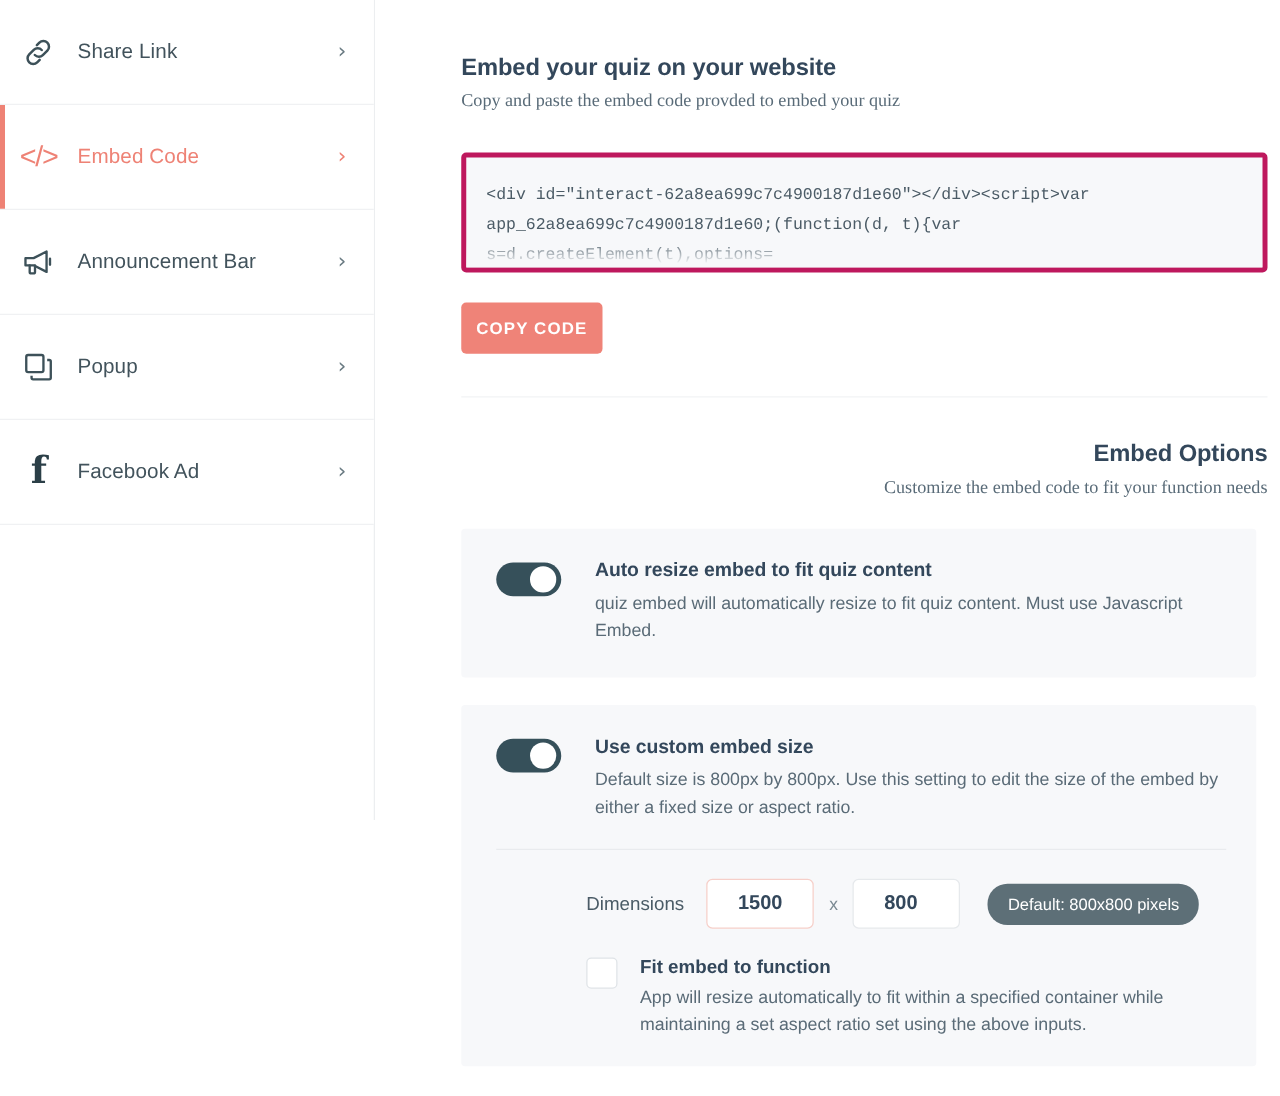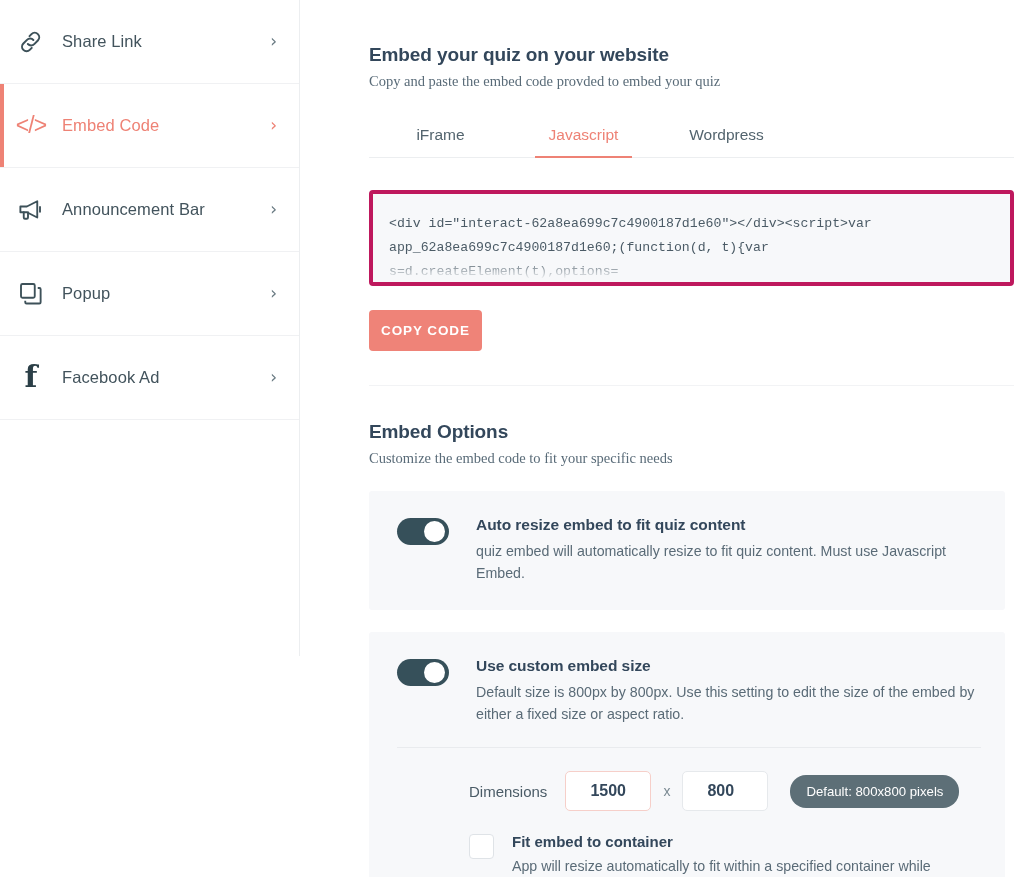--- a/index.html
+++ b/index.html
@@ -192,21 +192,21 @@
     font-family: "Liberation Sans", sans-serif;
   }
 
   .divider {
     margin-top: 34px;
     width: 645px;
     height: 1px;
     background: #f2f3f5;
   }
 
-  .opt-head { margin-top: 35px; }
+  .opt-head { margin-top: 35px; text-align: right; }
 
   
   .opt-card {
     margin-top: 24px;
     width: 636px;
     background: #f7f8fa;
     border-radius: 3px;
     padding: 24px 24px 26px 28px;
   }
   .opt-card.second { margin-top: 22px; padding-bottom: 22px; }
@@ -381,41 +381,36 @@
       <span class="nav-label">Facebook Ad</span>
       <span class="nav-chevron">›</span>
     </div>
   </nav>
 
   <main class="main">
 
     <h1 class="sec-title">Embed your quiz on your website</h1>
     <p class="sec-sub">Copy and paste the embed code provded to embed your quiz</p>
 
-    <div class="tabs">
-      <div class="tab">iFrame</div>
-      <div class="tab active">Javascript</div>
-      <div class="tab">Wordpress</div>
-    </div>
 
     <div class="code-box">
       <pre>&lt;div id="interact-62a8ea699c7c4900187d1e60"&gt;&lt;/div&gt;&lt;script&gt;var
 app_62a8ea699c7c4900187d1e60;(function(d, t){var
 s=d.createElement(t),options=
 {"appId":"62a8ea699c7c4900187d1e60","width":"1500","height":"800","aspe</pre>
       <div class="code-fade"></div>
     </div>
 
     <button class="copy-btn">COPY CODE</button>
 
     <div class="divider"></div>
 
     <div class="opt-head">
       <h2 class="sec-title">Embed Options</h2>
-      <p class="sec-sub">Customize the embed code to fit your specific needs</p>
+      <p class="sec-sub">Customize the embed code to fit your function needs</p>
     </div>
 
     
     <div class="opt-card">
       <div class="opt-row">
         <div class="toggle">
           <div class="knob"></div>
         </div>
         <div class="opt-text">
           <div class="opt-title">Auto resize embed to fit quiz content</div>
@@ -442,21 +437,21 @@
         <span class="dims-label">Dimensions</span>
         <input class="dim-input" type="text" value="1500" style="">
         <span class="dim-x">x</span>
         <input class="dim-input plain" type="text" value="800" style="">
         <span class="dim-badge">Default: 800x800 pixels</span>
       </div>
 
       <div class="check-row">
         <div class="checkbox"></div>
         <div class="check-text">
-          <div class="check-title">Fit embed to container</div>
+          <div class="check-title">Fit embed to function</div>
           <div class="check-desc">App will resize automatically to fit within a specified container while maintaining a set aspect ratio set using the above inputs.</div>
         </div>
       </div>
     </div>
 
     
     
 
   </main>
 </div>

